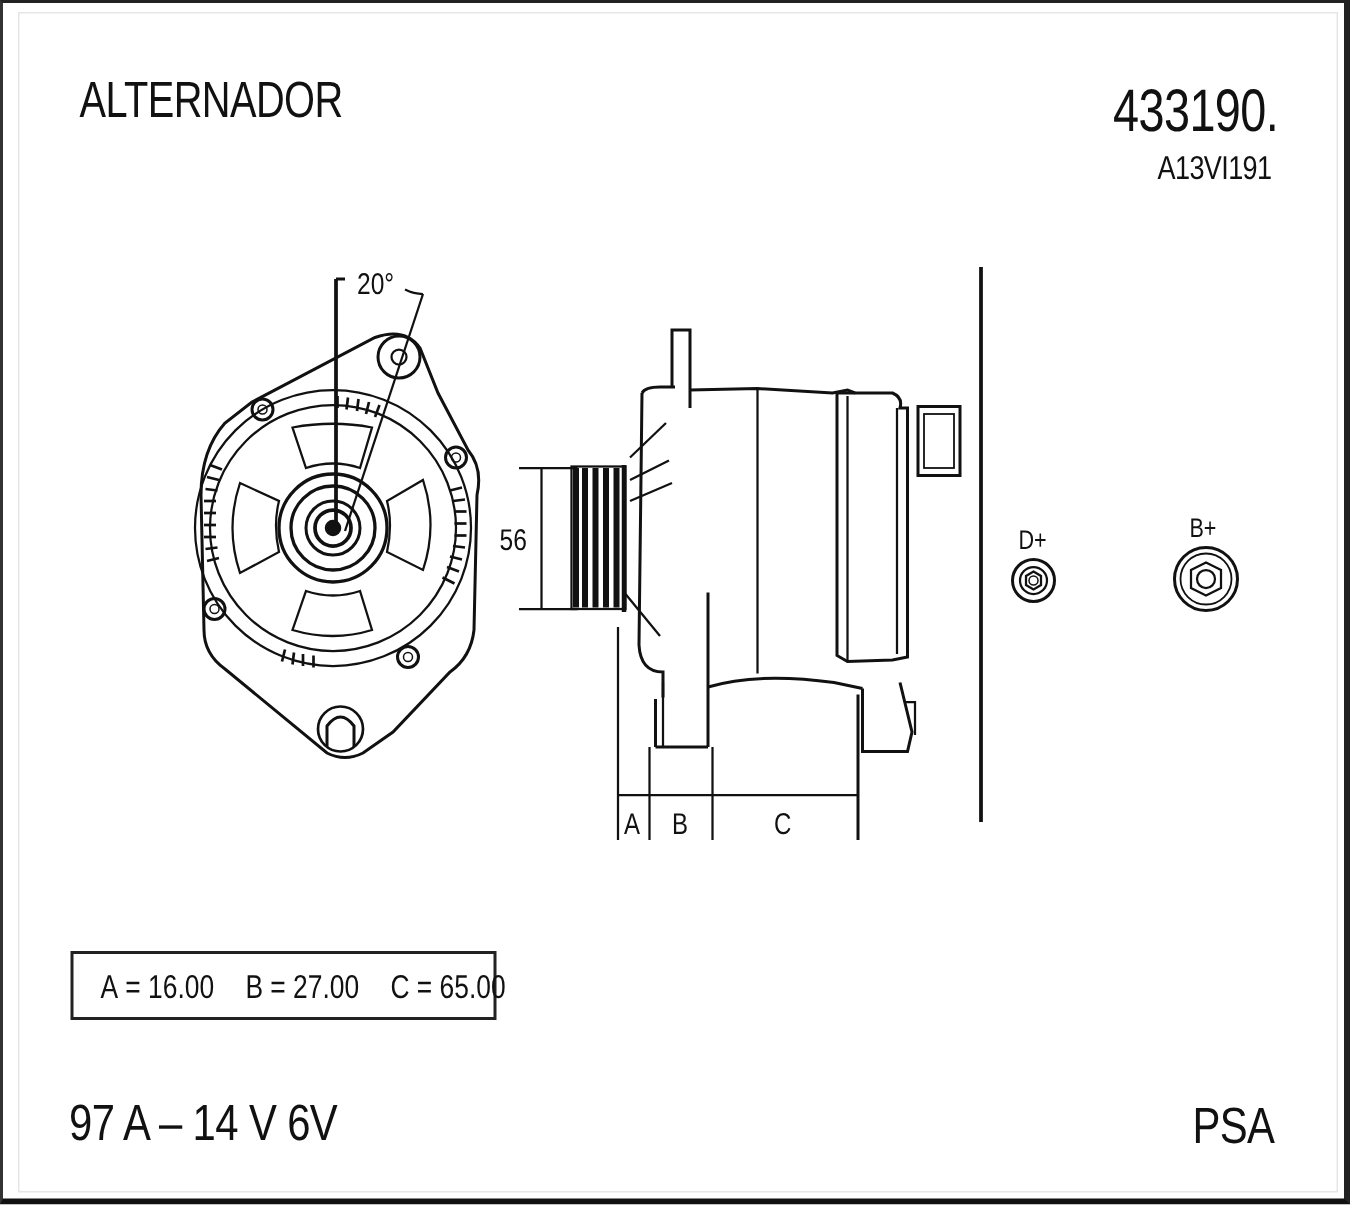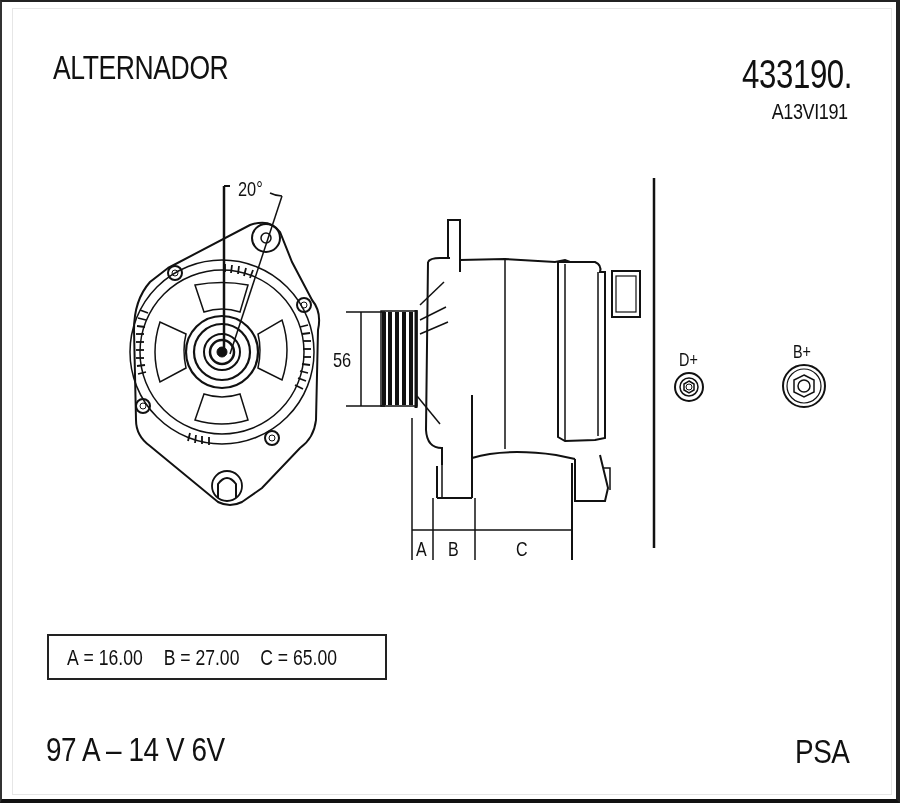--- a/index.html
+++ b/index.html
@@ -8,21 +8,21 @@
   .frame { position: absolute; left: 0; top: 0; width: 900px; height: 803px; box-sizing: border-box;
            border-top: 2px solid #222; border-left: 2px solid #333; border-right: 4px solid #222; border-bottom: 4px solid #111; }
   .inner { position: absolute; left: 12px; top: 8px; right: 8px; bottom: 8px; border: 1px solid #e6e6e6; }
   .txt { position: absolute; font-family: "Liberation Sans", sans-serif; font-weight: normal; color: #111;
          transform-origin: left top; letter-spacing: -0.5px; white-space: nowrap; }
   .title { left: 53px; top: 48px; font-size: 34px; transform: scaleX(0.78); }
   .code { right: 48px; top: 52px; font-size: 40px; transform-origin: right top; transform: scaleX(0.78); }
   .subcode { right: 52px; top: 99px; font-size: 22px; transform-origin: right top; transform: scaleX(0.82); }
   .spec { left: 46px; top: 730px; font-size: 34px; transform: scaleX(0.82); }
   .brand { right: 50px; top: 732px; font-size: 34px; transform-origin: right top; transform: scaleX(0.82); }
-  .dims { position: absolute; left: 47px; top: 634px; width: 340px; height: 46px; box-sizing: border-box;
+  .dims { position: absolute; left: 47px; top: 634px; width: 284px; height: 46px; box-sizing: border-box;
           border: 2px solid #222; }
   .dims-text { position: absolute; left: 18px; top: 9px; font-size: 22px; transform-origin: left top;
                transform: scaleX(0.8); white-space: nowrap; }
   .dims-text span { margin-right: 20px; }
   svg.drawing { position: absolute; left: 0; top: 0; }
   svg text { font-family: "Liberation Sans", sans-serif; fill: #111; }
 </style>
 </head>
 <body>
 

